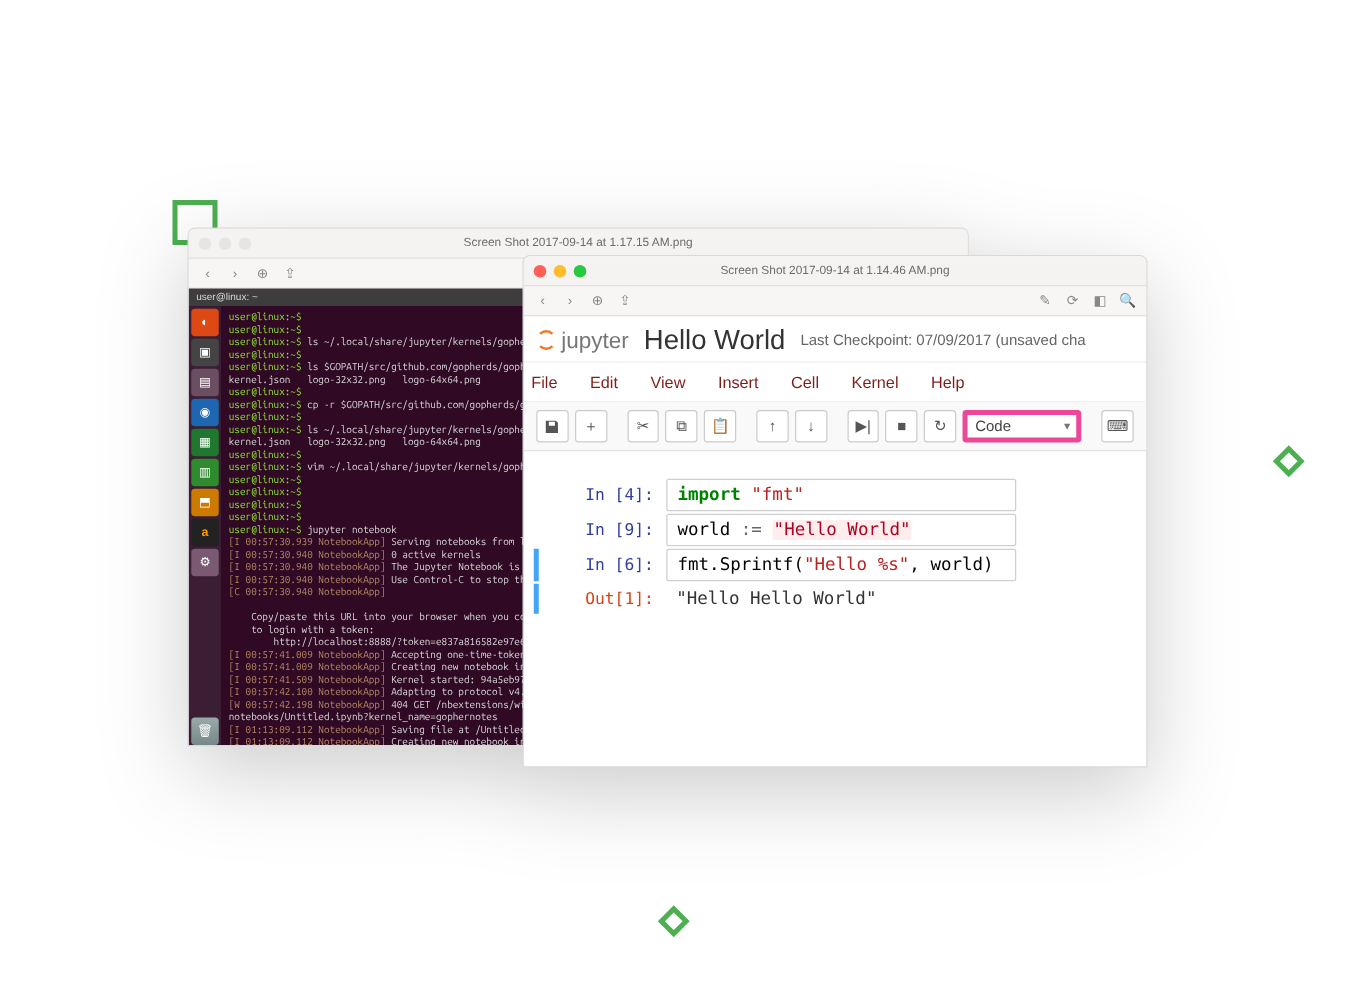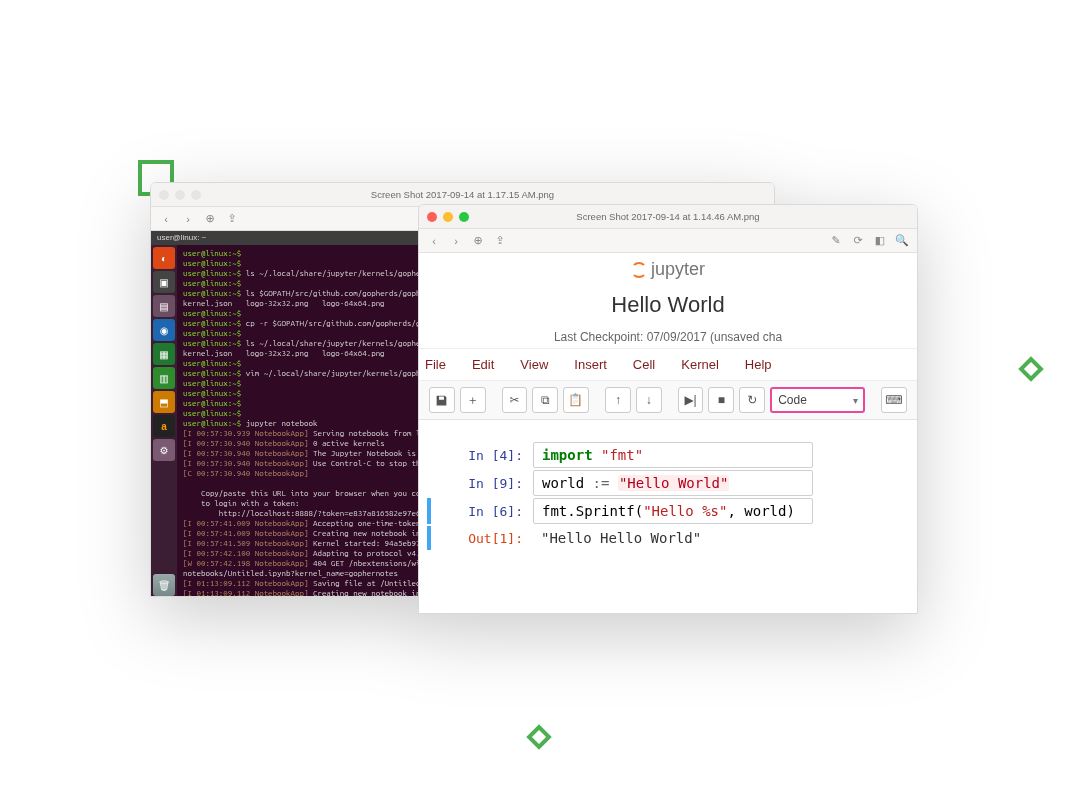--- a/index.html
+++ b/index.html
@@ -28,30 +28,30 @@
 .ubuntu-top { height:14px; background:#3d3d3d; color:#d9d9d9; font-size:8px; padding:2px 6px; }
 .launcher { position:absolute; left:0; top:14px; width:26px; bottom:0; background:#3b1e33; display:flex; flex-direction:column; align-items:center; gap:2px; padding-top:2px; }
 .launch-item { width:22px; height:22px; border-radius:3px; background:#5a3a52; font-size:10px; color:#fff; display:flex; align-items:center; justify-content:center; }
 .li-dash{background:#dd4814;} .li-term{background:#444;} .li-files{background:#6b4e62;} .li-ff{background:#1e66b0;} .li-libre{background:#20772f;} .li-sheet{background:#2e8b2e;} .li-sw{background:#cc7a00;} .li-amz{background:#222;color:#ff9900;font-weight:bold;} .li-set{background:#7a5a72;} .li-trash{background:linear-gradient(#9aa,#788);}
 
 .terminal { position:absolute; left:26px; top:14px; right:0; bottom:0; background:#300a24; color:#d7d7d7; font-family:"Ubuntu Mono","DejaVu Sans Mono",monospace; font-size:8px; line-height:10px; padding:4px 6px; white-space:pre; overflow:hidden; }
 .term-green{color:#8ae234;} .term-brown{color:#b58863;}
 
 
 .win2 { position:absolute; left:268px; top:22px; width:500px; height:410px; background:#fff; border:1px solid #d9d9d9; border-radius:6px 6px 0 0; overflow:hidden; }
-.jupyter-header { display:flex; align-items:center; padding:6px 10px 4px; gap:12px; border-bottom:1px solid #eee;flex-direction:column; }
+.jupyter-header { display:flex; align-items:center; padding:6px 10px 4px; gap:12px; border-bottom:1px solid #eee; }
 .jup-logo { display:flex; align-items:center; gap:4px; color:#767676; font-size:18px; }
 .jup-logo .orb { width:16px; height:16px; border:2px solid #f37626; border-left-color:transparent; border-right-color:transparent; border-radius:50%; }
 .jup-title { font-size:22px; color:#333; }
 .jup-check { font-size:12px; color:#666; white-space:nowrap; }
 .jup-menu { display:flex; gap:26px; padding:8px 6px; color:#7f1d1d; font-size:13px; border-bottom:1px solid #eee; }
 .jup-tools { display:flex; align-items:center; gap:5px; padding:6px 10px; border-bottom:1px solid #e3e3e3; background:#f9f9f9; flex-wrap:nowrap; }
 .jtool { width:26px; height:26px; border:1px solid #ccc; border-radius:3px; background:#fff; display:flex; align-items:center; justify-content:center; color:#555; font-size:12px; }
 .jtool-sep { width:6px; }
-.jsel { height:26px; border:2px solid #ec4899; border-radius:3px; background:#fff; font-size:12px; color:#444; padding:0 18px 0 6px; min-width:95px; display:flex; align-items:center; position:relative; }
+.jsel { height:26px; border:4px solid #ec4899; border-radius:3px; background:#fff; font-size:12px; color:#444; padding:0 18px 0 6px; min-width:95px; display:flex; align-items:center; position:relative; }
 .jsel::after { content:"▾"; position:absolute; right:5px; color:#777; font-size:10px; }
 
 .notebook { padding:20px 8px 8px 8px; font-family:"DejaVu Sans Mono",Menlo,monospace; font-size:14px; }
 .nbrow { display:flex; align-items:center; margin:2px 0; }
 .selbar { width:4px; align-self:stretch; background:transparent; margin-right:2px; }
 .selbar.active { background:#42A5F5; }
 .prompt { width:100px; text-align:right; padding:4px 10px 4px 0; font-size:13px; }
 .prompt-in { color:#303F9F; }
 .prompt-out { color:#D84315; }
 .cellbox { border:1px solid #cfcfcf; border-radius:2px; padding:4px 8px; min-width:280px; background:#fff; }

